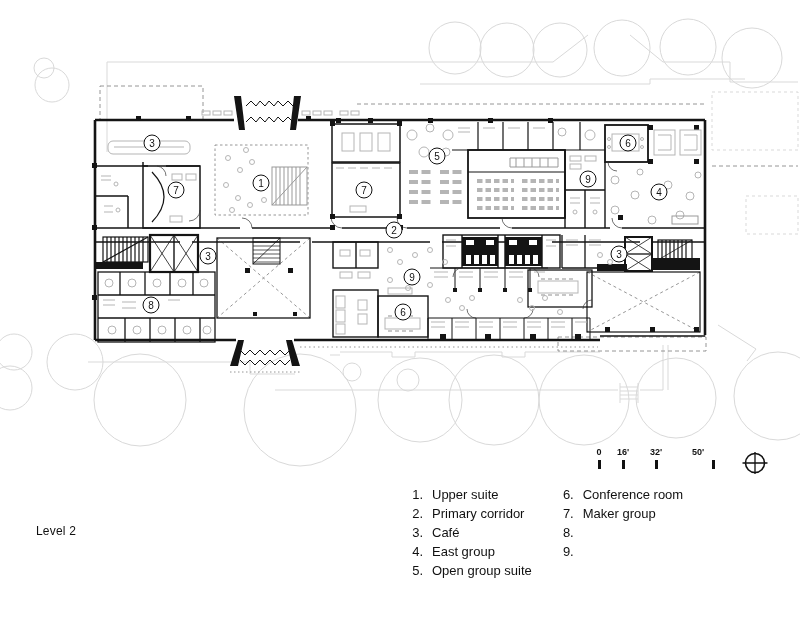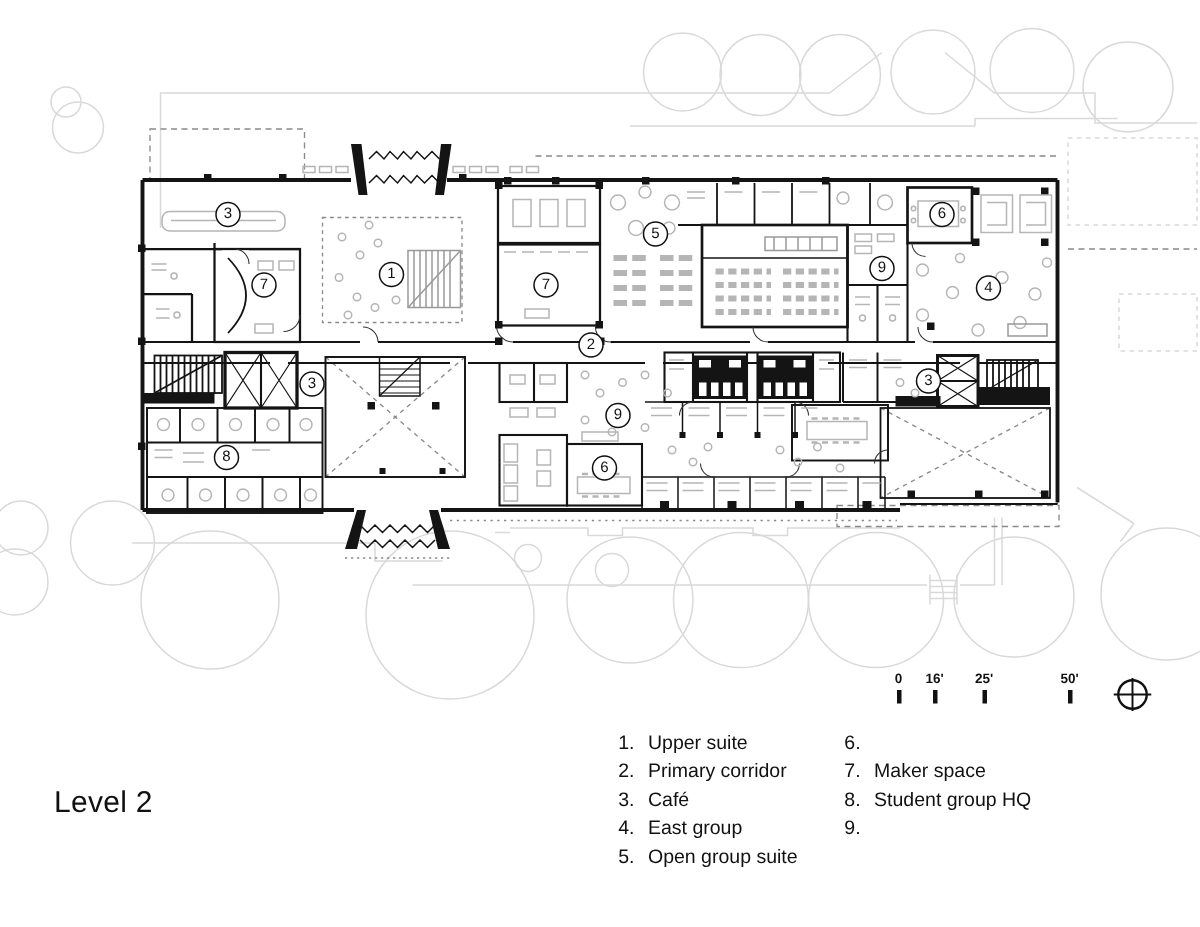--- a/index.html
+++ b/index.html
@@ -2,21 +2,21 @@
 <html><head>
 <meta charset="utf-8">
 <style>
   html,body{margin:0;padding:0;background:#fff;}
   .canvas{position:relative;width:800px;height:618px;background:#fff;overflow:hidden;
           font-family:"Liberation Sans",sans-serif;color:#111;}
   svg{position:absolute;left:0;top:0;}
   .marker{position:absolute;width:17px;height:17px;border:1.4px solid #111;border-radius:50%;
           background:#fff;box-sizing:border-box;display:flex;align-items:center;justify-content:center;
           font-size:10px;line-height:1;transform:translate(-50%,-50%);}
-  .plan-title{position:absolute;left:36px;top:524px;font-size:20px;letter-spacing:.2px;text-align:right;}
+  .plan-title{position:absolute;left:36px;top:524px;font-size:12px;letter-spacing:.2px;text-align:right;}
   .legend{position:absolute;left:405px;top:485px;display:flex;gap:24px;font-size:13px;}
   .legend ol{list-style:none;margin:0;padding:0;}
   .legend li{display:grid;grid-template-columns:18px auto;column-gap:9px;line-height:19px;}
   .legend .num{text-align:right;}
   .scalebar{position:absolute;left:586px;top:447px;width:150px;height:26px;}
   .tick{position:absolute;top:13px;width:3.5px;height:9px;background:#111;}
   .ticklabel{position:absolute;top:0;font-size:9px;font-weight:700;transform:translateX(-50%);}
   .compass{position:absolute;left:740px;top:448px;}
 </style>
 </head>
@@ -464,40 +464,40 @@
           <span>East group</span>
         </li>
     <li>
           <span class="num">5.</span>
           <span>Open group suite</span>
         </li>
   </ol>
   <ol>
     <li>
           <span class="num">6.</span>
+          <span>Conference room</span>
         </li>
     <li>
           <span class="num">7.</span>
-          <span>Maker space</span>
+          <span>Maker group</span>
         </li>
     <li>
           <span class="num">8.</span>
-          <span>Student group HQ</span>
         </li>
     <li>
           <span class="num">9.</span>
         </li>
   </ol>
 </div>
 
 <div class="scalebar">
   <span class="ticklabel" style="left:13px">0</span>
   <span class="ticklabel" style="left:37px">16'</span>
-  <span class="ticklabel" style="left:70px">25'</span>
-  <span class="ticklabel" style="left:127px">50'</span>
+  <span class="ticklabel" style="left:70px">32'</span>
+  <span class="ticklabel" style="left:112px">50'</span>
   <span class="tick" style="left:11.5px"></span>
   <span class="tick" style="left:35.5px"></span>
   <span class="tick" style="left:68.5px"></span>
   <span class="tick" style="left:125.5px"></span>
 </div>
 
 <svg class="compass" width="30" height="30">
   <circle cx="15" cy="15" r="9.5" fill="none" stroke="#111" stroke-width="1.6"></circle>
   <path d="M2.5,15 H27.5 M15,4 V26" stroke="#111" stroke-width="1.3" fill="none"></path>
 </svg>

